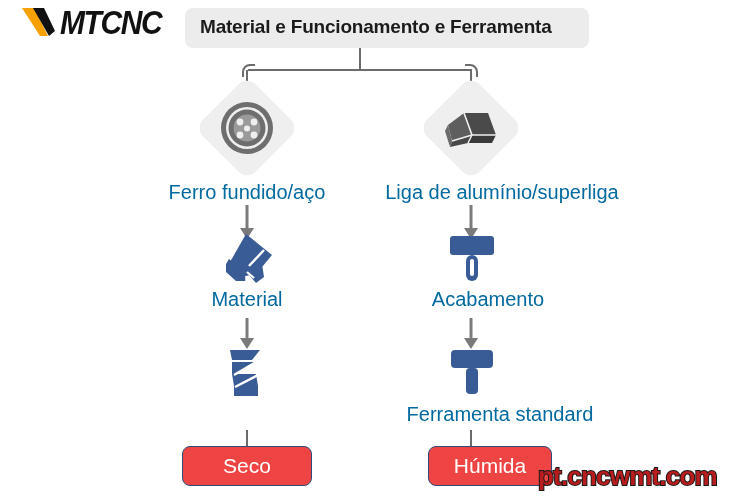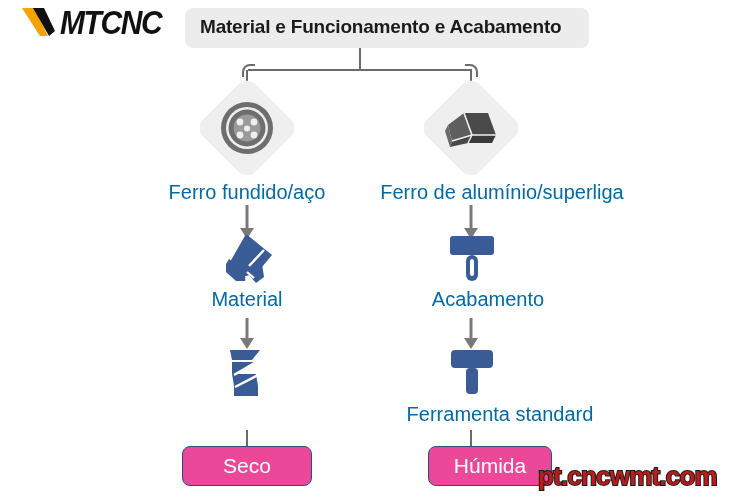--- a/index.html
+++ b/index.html
@@ -110,21 +110,21 @@
 
   
   .arrow {
     position: absolute;
   }
 
   
   .pill {
     position: absolute;
     height: 38px;
-    background: #ec4899;
+    background: #ef4444;
     border-radius: 8px;
     display: flex;
     align-items: center;
     justify-content: center;
     color: #ffffff;
     font-size: 21px;
     border: 1px solid #2f4b7c;
   }
 
   
@@ -149,21 +149,21 @@
   <div id="header-banner"></div>
 
   <div id="logo">
     <svg id="logo-v" viewBox="0 0 44 30">
       <polygon points="0,1 12,1 26,29 18,29" fill="#F5A200"></polygon>
       <polygon points="11,1 22,1 33,24 27,29" fill="#111111"></polygon>
     </svg>
     <div id="logo-text">MTCNC</div>
   </div>
 
-  <div id="header-title">Material e Funcionamento e Acabamento</div>
+  <div id="header-title">Material e Funcionamento e Ferramenta</div>
 
   <div class="conn vline" style="left:359px; top:48px; height:22px;"></div>
 
   <div class="conn hline" style="left:248px; top:69px; width:224px;"></div>
 
   <div class="conn vline" style="left:246px; top:70px; height:22px;"></div>
 
   <div class="conn vline" style="left:470px; top:70px; height:22px;"></div>
 
   <svg style="position:absolute;left:242px;top:64px;width:14px;height:14px;" viewBox="0 0 14 14">
@@ -192,21 +192,21 @@
     <polygon points="30,22 38,44 18,50 14,34" fill="#5e5e5e"></polygon>
     <polygon points="38,44 62,44 58,52 34,52" fill="#3a3a3a"></polygon>
     <polygon points="18,50 38,44 34,52 16,56" fill="#484848"></polygon>
     <polygon points="14,34 18,50 16,56 11,40" fill="#6a6a6a"></polygon>
     <polyline points="30,22 38,44 62,44" fill="none" stroke="#efefef" stroke-width="1.6"></polyline>
     <polyline points="38,44 34,52" fill="none" stroke="#efefef" stroke-width="1.4"></polyline>
     <polyline points="18,50 38,44" fill="none" stroke="#efefef" stroke-width="1.4"></polyline>
   </svg>
 
   <div class="node-label" style="left:138px; top:181px; width:218px;">Ferro fundido/aço</div>
-  <div class="node-label" style="left:356px; top:181px; width:292px;">Ferro de alumínio/superliga</div>
+  <div class="node-label" style="left:356px; top:181px; width:292px;">Liga de alumínio/superliga</div>
 
   <svg class="arrow" style="left:238px; top:205px; width:18px; height:36px;" viewBox="0 0 18 36">
     <line x1="9" y1="0" x2="9" y2="24" stroke="#7a7a7a" stroke-width="3"></line>
     <polygon points="2,23 16,23 9,34" fill="#7a7a7a"></polygon>
   </svg>
   <svg class="arrow" style="left:462px; top:205px; width:18px; height:36px;" viewBox="0 0 18 36">
     <line x1="9" y1="0" x2="9" y2="24" stroke="#7a7a7a" stroke-width="3"></line>
     <polygon points="2,23 16,23 9,34" fill="#7a7a7a"></polygon>
   </svg>
 

